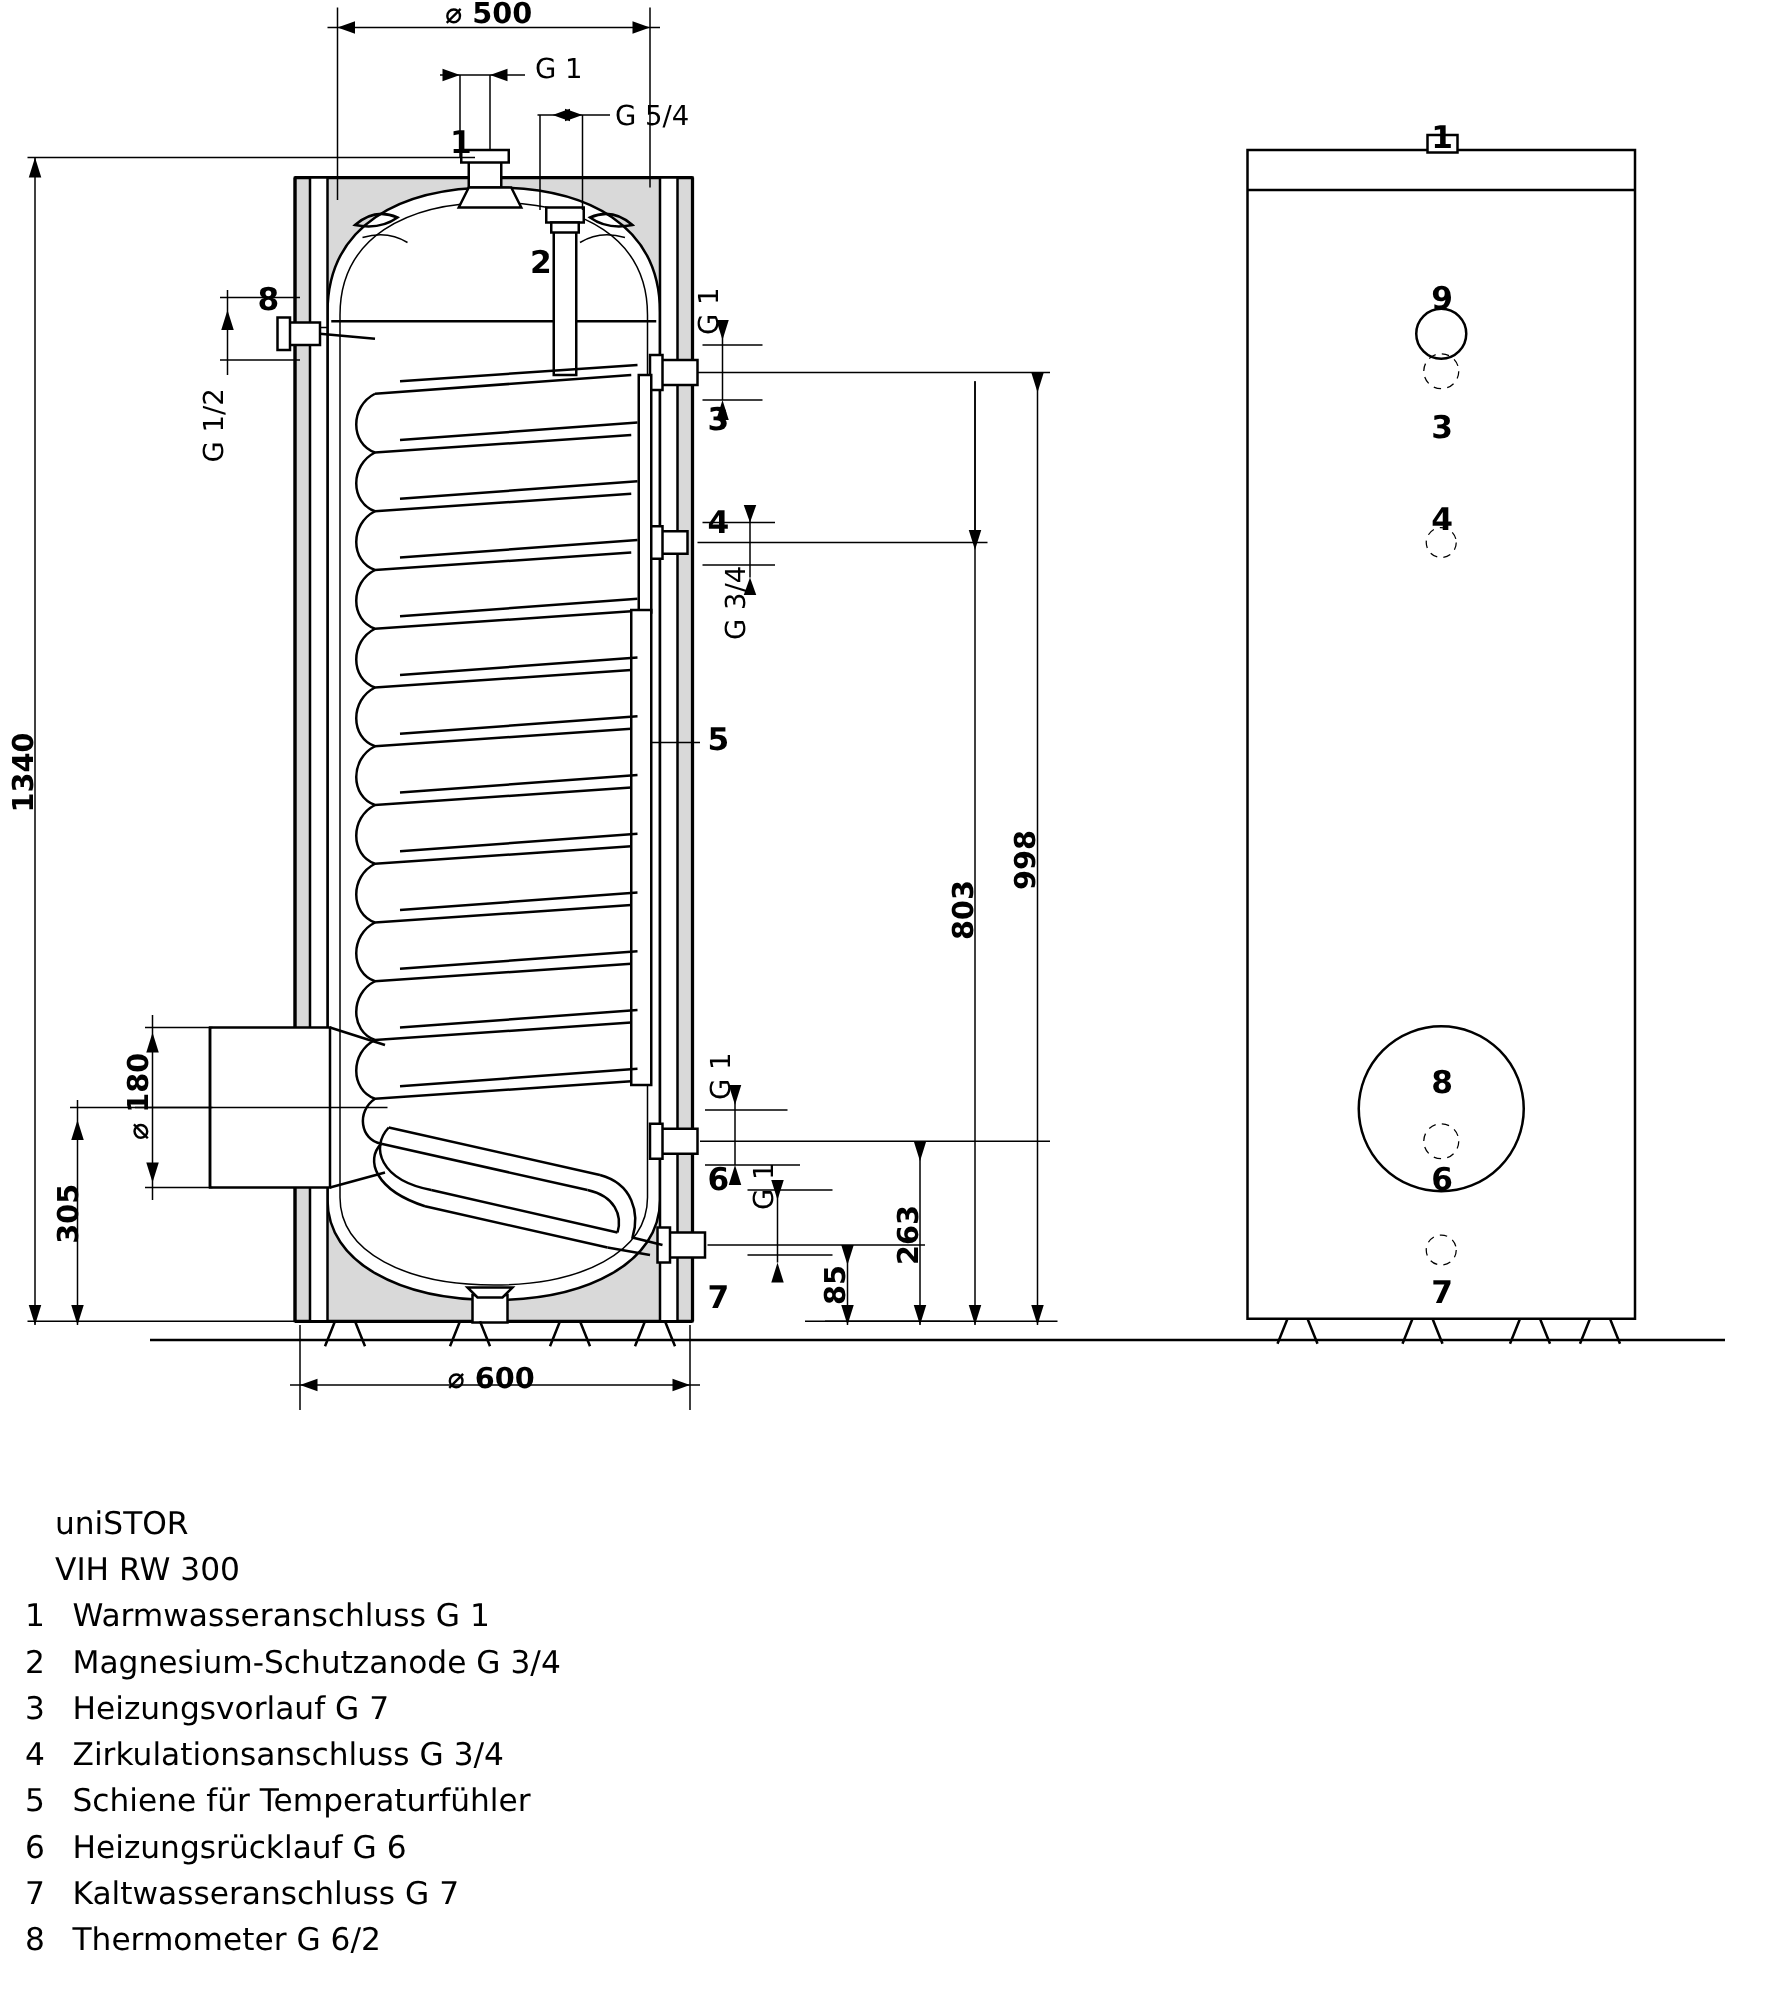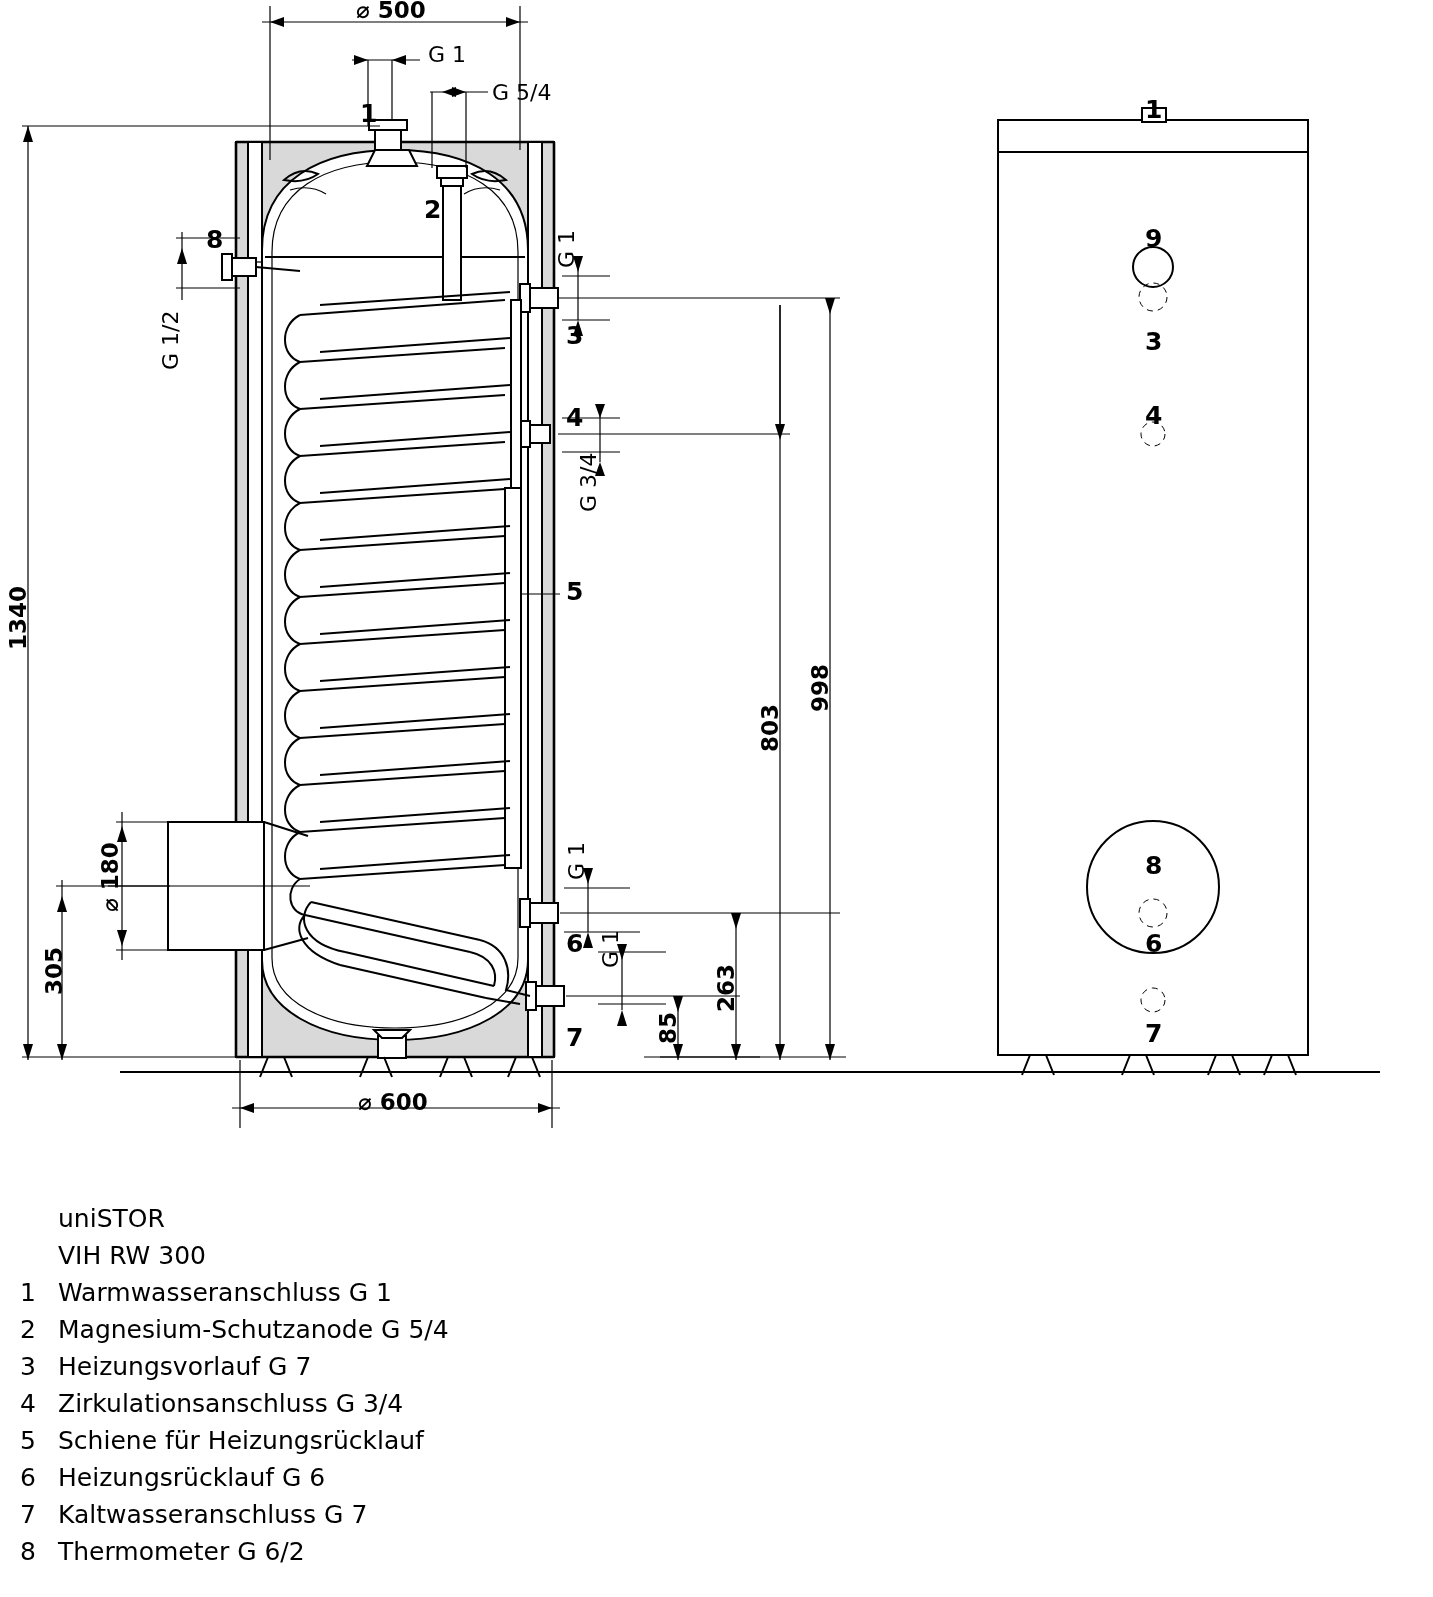--- a/index.html
+++ b/index.html
@@ -30,21 +30,21 @@
   .legend {
     position: absolute;
     left: 20px;
     top: 1200px;
     width: 700px;
     font-size: 25px;
     line-height: 37px;
     font-family: "DejaVu Sans", sans-serif;
   }
   .legend .title-line {
-    margin-left: 38px;
+    margin-left: 24px;
     white-space: pre;
   }
   .legend .row {
     display: flex;
     white-space: pre;
   }
   .legend .num {
     width: 38px;
     flex: 0 0 38px;
     text-align: left;
@@ -341,33 +341,33 @@
 
 <div class="legend">
   <div class="title-line">uniSTOR</div>
   <div class="title-line">VIH RW 300</div>
   <div class="row">
     <span class="num">1</span>
     <span class="txt">Warmwasseranschluss G 1</span>
   </div>
   <div class="row">
     <span class="num">2</span>
-    <span class="txt">Magnesium-Schutzanode G 5/4</span>
+    <span class="txt">Magnesium-Schutzanode G 3/4</span>
   </div>
   <div class="row">
     <span class="num">3</span>
     <span class="txt">Heizungsvorlauf G 7</span>
   </div>
   <div class="row">
     <span class="num">4</span>
     <span class="txt">Zirkulationsanschluss G 3/4</span>
   </div>
   <div class="row">
     <span class="num">5</span>
-    <span class="txt">Schiene für Heizungsrücklauf</span>
+    <span class="txt">Schiene für Temperaturfühler</span>
   </div>
   <div class="row">
     <span class="num">6</span>
     <span class="txt">Heizungsrücklauf G 6</span>
   </div>
   <div class="row">
     <span class="num">7</span>
     <span class="txt">Kaltwasseranschluss G 7</span>
   </div>
   <div class="row">

